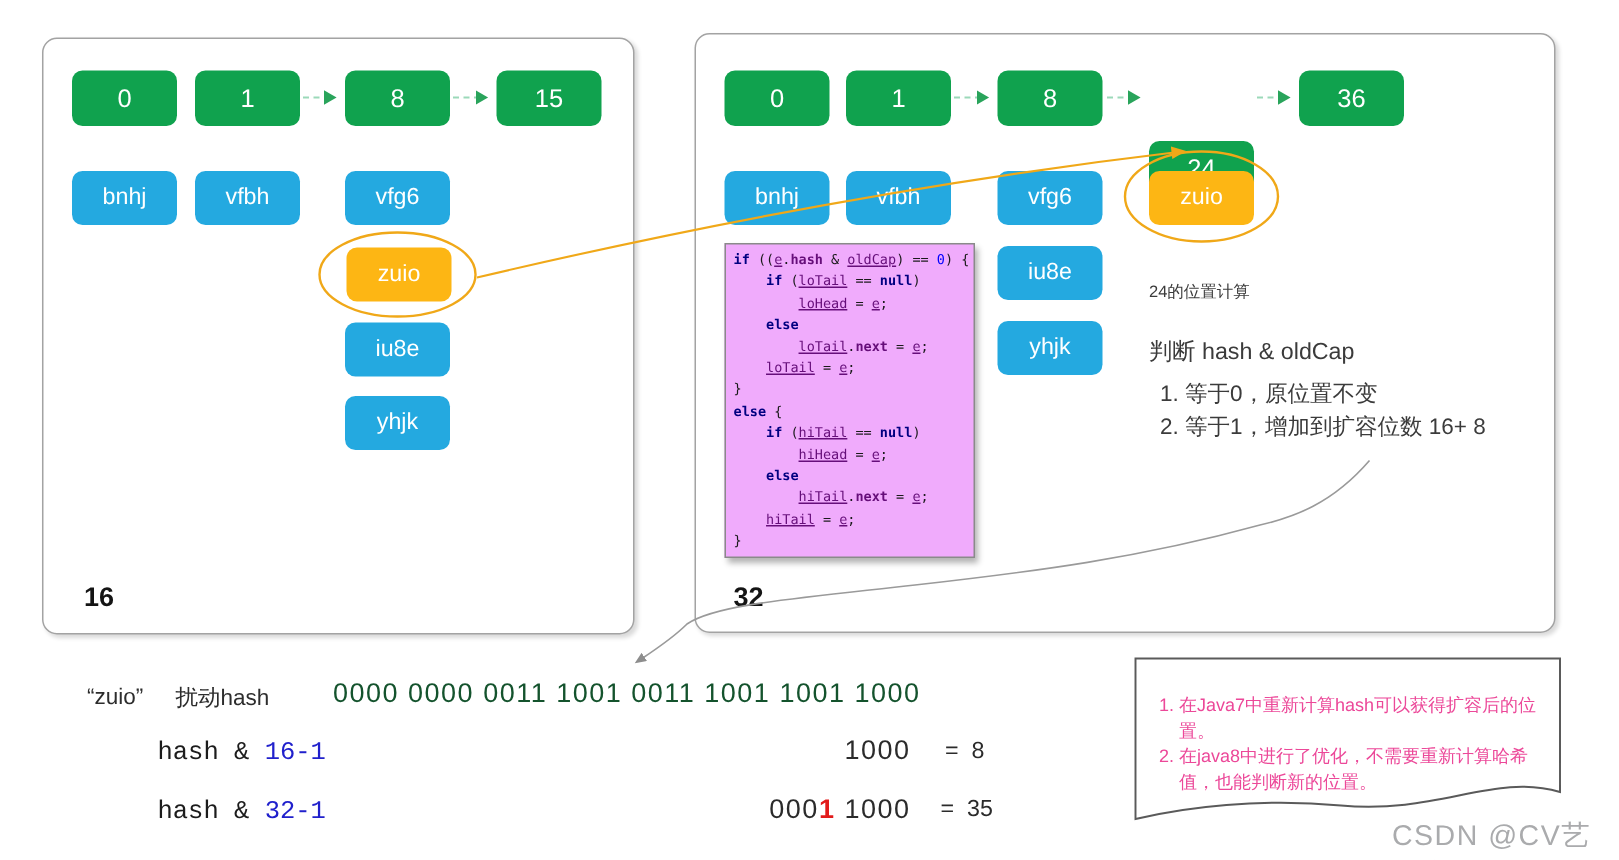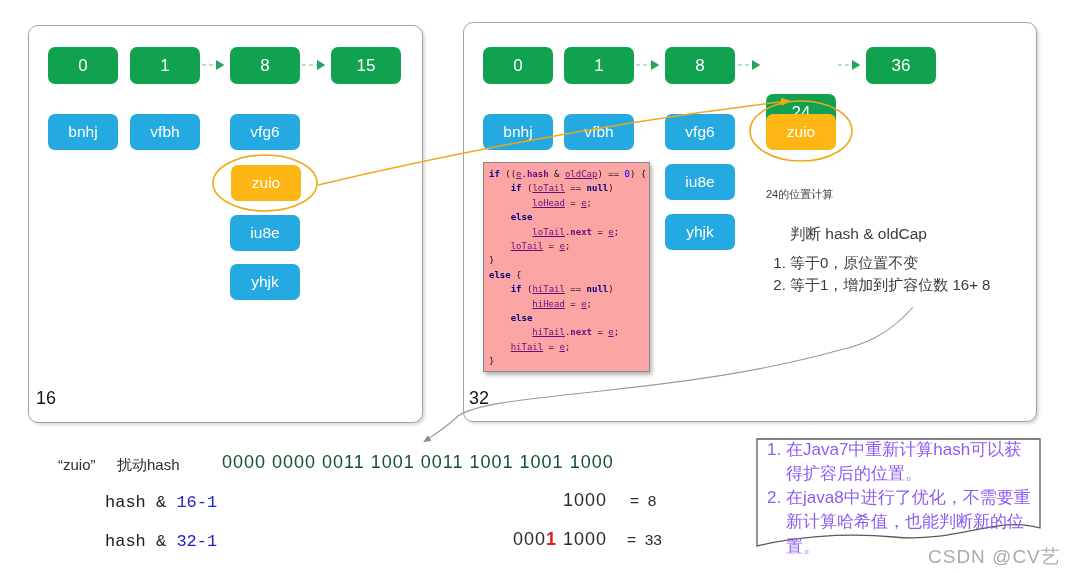--- a/index.html
+++ b/index.html
@@ -1,49 +1,49 @@
 <!DOCTYPE html>
 <html><head>
 <meta charset="utf-8">
 <style>
   html,body{margin:0;padding:0;background:#fff;}
   .canvas{position:relative;width:1079px;height:573px;background:#fff;overflow:hidden;
           font-family:"Liberation Sans",sans-serif;color:#3b3b3b;}
   .panel{position:absolute;background:#fff;border:1px solid #a3a3a3;border-radius:10px;
          box-shadow:2px 2px 3px rgba(0,0,0,0.15);}
-  .panel-label{position:absolute;font-size:18px;font-weight:normal;color:#141414;}
+  .panel-label{position:absolute;font-size:18px;font-weight:bold;color:#141414;margin-left:20px;}
   .box{position:absolute;width:70px;display:flex;align-items:center;justify-content:center;
        color:#fff;border-radius:7px;}
   .gbox{height:37px;background:#10a24e;font-size:17px;}
   .bbox{height:36px;background:#24a9e0;font-size:15.5px;}
   .obox{height:36px;background:#fdb614;font-size:15.5px;}
   .overlay{position:absolute;left:0;top:0;z-index:10;pointer-events:none;}
-  .codebox{position:absolute;left:483px;top:162px;width:167px;height:210px;background:#fca5a5;
+  .codebox{position:absolute;left:483px;top:162px;width:167px;height:210px;background:#f0abfc;
            border:1px solid #8a8a8a;box-shadow:2px 3px 4px rgba(0,0,0,0.3);
            font-family:"DejaVu Sans Mono",monospace;font-size:9px;line-height:14.4px;
            white-space:pre;padding:4px 0 0 5px;box-sizing:border-box;overflow:hidden;}
   .c-k{color:#000080;font-weight:bold;}
   .c-v{color:#660e7a;text-decoration:underline;}
   .c-f{color:#660e7a;font-weight:bold;}
   .c-n{color:#0000ff;}
   .c-p{color:#1a1a1a;}
   .explain-title{position:absolute;left:766px;top:187px;font-size:11px;}
-  .explain-sub{position:absolute;left:766px;top:224px;font-size:15.5px;margin-left:24px;}
+  .explain-sub{position:absolute;left:766px;top:224px;font-size:15.5px;}
   .explain-list{position:absolute;left:766px;top:252px;font-size:15px;margin:0;
                 padding-left:24px;line-height:21.5px;}
   .f-quote{position:absolute;left:58px;top:456px;font-size:15px;color:#2d2d2d;}
   .f-disturb{position:absolute;left:117px;top:456px;font-size:15px;color:#2d2d2d;}
   .binary{position:absolute;left:222px;top:452px;font-size:18px;letter-spacing:1px;color:#14532d;}
   .mono-expr{position:absolute;font-family:"Liberation Mono",monospace;font-size:17px;color:#1c1c1c;white-space:pre;}
   .mask-blue{color:#2020cc;}
   .bin-result{position:absolute;right:472px;font-size:18px;letter-spacing:1px;color:#2b2b2b;white-space:pre;}
   .red-bit{color:#e21b1b;font-weight:bold;}
   .eq{position:absolute;font-size:15.5px;color:#2b2b2b;white-space:pre;}
   .note-wrap{position:absolute;left:756px;top:438px;width:290px;height:120px;}
-  .note-text{position:absolute;left:12px;top:0;width:264px;font-size:17px;line-height:1.42;color:#8b5cf6;}
+  .note-text{position:absolute;left:12px;top:24px;width:264px;font-size:12px;line-height:1.42;color:#ec4899;}
   .note-text ol{margin:0;padding-left:18px;}
   .watermark{position:absolute;left:928px;top:544px;font-size:19px;color:#aaabad;letter-spacing:1px;}
 </style>
 </head>
 <body>
 
 <div class="canvas">
 
   <div class="panel" style="left:28px;top:25px;width:393px;height:396px;"></div>
   <div class="box gbox" style="left:48px;top:47px;">
@@ -132,21 +132,21 @@
   <div class="f-quote">“zuio”</div>
   <div class="f-disturb">扰动hash</div>
   <div class="binary">0000 0000 0011 1001 0011 1001 1001 1000</div>
 
   <div class="mono-expr" style="left:105px;top:493px;"><span>hash &amp; </span><span class="mask-blue">16-1</span></div>
   <div class="bin-result" style="top:490px;">1000</div>
   <div class="eq" style="left:630px;top:492px;">=  8</div>
 
   <div class="mono-expr" style="left:105px;top:532px;"><span>hash &amp; </span><span class="mask-blue">32-1</span></div>
   <div class="bin-result" style="top:529px;"><span>000</span><span class="red-bit">1</span><span> 1000</span></div>
-  <div class="eq" style="left:627px;top:531px;">=  33</div>
+  <div class="eq" style="left:627px;top:531px;">=  35</div>
 
   <div class="note-wrap">
     <svg width="290" height="120" viewBox="0 0 290 120">
       <path d="M1,1 H284 V90 C240,77 203,105 138,99 C84,94 34,100 1,108 Z" fill="#ffffff" stroke="#5a5a5a" stroke-width="1.3"></path>
     </svg>
     <div class="note-text">
       <ol>
         <li>在Java7中重新计算hash可以获得扩容后的位置。</li>
         <li>在java8中进行了优化，不需要重新计算哈希值，也能判断新的位置。</li>
       </ol>

